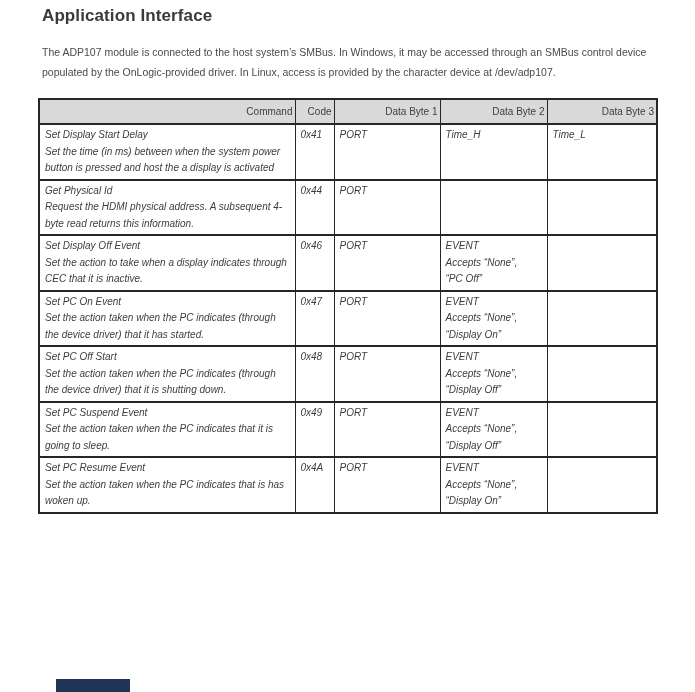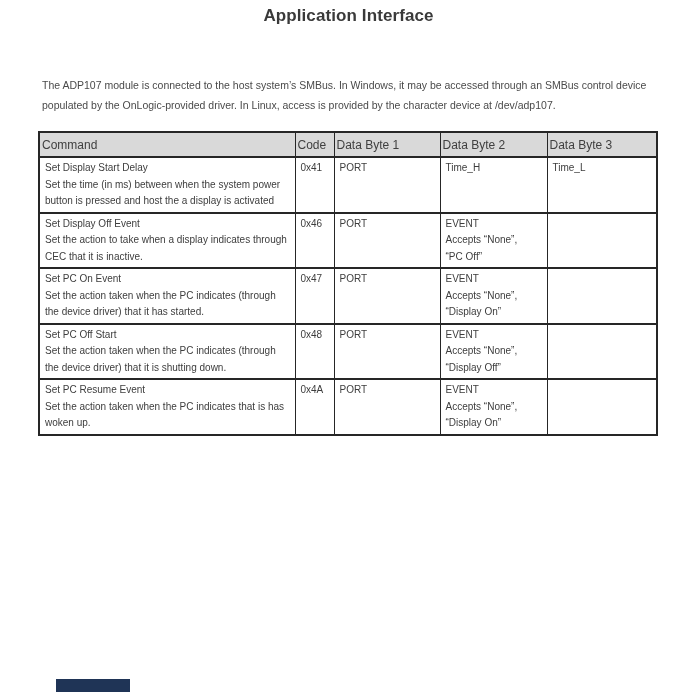--- a/index.html
+++ b/index.html
@@ -12,56 +12,55 @@
     position: relative;
     overflow: hidden;
   }
   .content { padding: 4px 40px 0 42px; }
   .page-heading {
     font-size: 17px;
     font-weight: 600;
     color: #3a3a3a;
     margin: 2px 0 0 0;
     letter-spacing: 0.1px;
-    text-align: center;
   }
   .intro {
-    margin-top: 49px;
+    margin-top: 16px;
     font-size: 10.5px;
     line-height: 20px;
     color: #4a4a4a;
   }
   .intro div { white-space: nowrap; }
   table.cmd-table {
     border-collapse: collapse;
     table-layout: fixed;
     width: 618px;
     margin: 16px 0 0 -4px;
     border: 2px solid #262626;
   }
   .cmd-table th {
     background: #d9d9d9;
     border: 1px solid #262626;
-    font-size: 12px;
+    font-size: 10px;
     font-weight: normal;
     color: #404040;
     height: 25px;
-    text-align: left;
+    text-align: right;
     vertical-align: middle;
     padding: 0 2px;
   }
   .cmd-table td {
     border: 1px solid #262626;
     vertical-align: top;
     font-size: 10px;
     line-height: 16.5px;
     padding: 2px 4px 2px 5px;
     color: #3d3d3d;
   }
-  .cmd-table tbody td { border-top-width: 2px; }
+  .cmd-table tbody td { border-top-width: 2px; font-style: italic; }
   .col-cmd  { width: 256px; }
   .col-code { width: 39px; }
   .col-b1   { width: 106px; }
   .col-b2   { width: 107px; }
   .col-b3   { width: 110px; }
   .footer-bar {
     position: absolute;
     left: 56px; bottom: 0;
     width: 74px; height: 13px;
   }
@@ -103,20 +102,30 @@
     <td class="c-code">0x41</td>
     <td class="c-b1">PORT</td>
     <td class="c-b2">
             <div>Time_H</div>
           </td>
     <td class="c-b3">Time_L</td>
   </tr>
 
 
 
+  <tr>
+    <td class="c-cmd">
+      <div class="cmd-name">Get Physical Id</div>
+      <div class="cmd-desc">Request the HDMI physical address. A subsequent 4-byte read returns this information.</div>
+    </td>
+    <td class="c-code">0x44</td>
+    <td class="c-b1">PORT</td>
+    <td class="c-b2"></td>
+    <td class="c-b3"></td>
+  </tr>
 
 
   <tr>
     <td class="c-cmd">
       <div class="cmd-name">Set Display Off Event</div>
       <div class="cmd-desc">Set the action to take when a display indicates through CEC that it is inactive.</div>
     </td>
     <td class="c-code">0x46</td>
     <td class="c-b1">PORT</td>
     <td class="c-b2">
@@ -150,20 +159,34 @@
     <td class="c-code">0x48</td>
     <td class="c-b1">PORT</td>
     <td class="c-b2">
             <div>EVENT</div>
             <div>Accepts “None”,</div>
             <div>“Display Off”</div>
           </td>
     <td class="c-b3"></td>
   </tr>
 
+  <tr>
+    <td class="c-cmd">
+      <div class="cmd-name">Set PC Suspend Event</div>
+      <div class="cmd-desc">Set the action taken when the PC indicates that it is going to sleep.</div>
+    </td>
+    <td class="c-code">0x49</td>
+    <td class="c-b1">PORT</td>
+    <td class="c-b2">
+            <div>EVENT</div>
+            <div>Accepts “None”,</div>
+            <div>“Display Off”</div>
+          </td>
+    <td class="c-b3"></td>
+  </tr>
 
   <tr>
     <td class="c-cmd">
       <div class="cmd-name">Set PC Resume Event</div>
       <div class="cmd-desc">Set the action taken when the PC indicates that is has woken up.</div>
     </td>
     <td class="c-code">0x4A</td>
     <td class="c-b1">PORT</td>
     <td class="c-b2">
             <div>EVENT</div>

